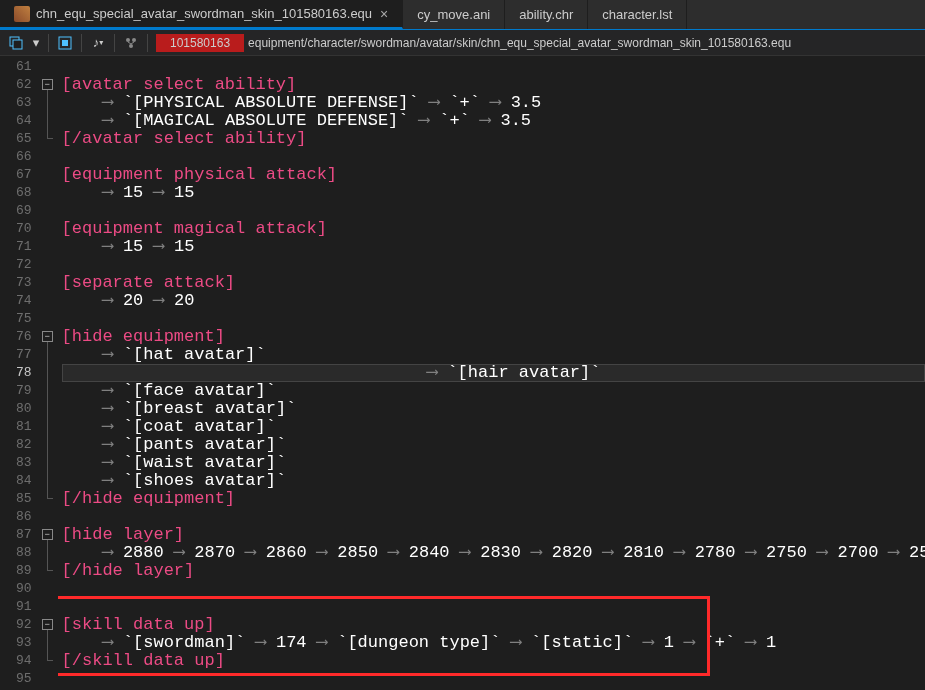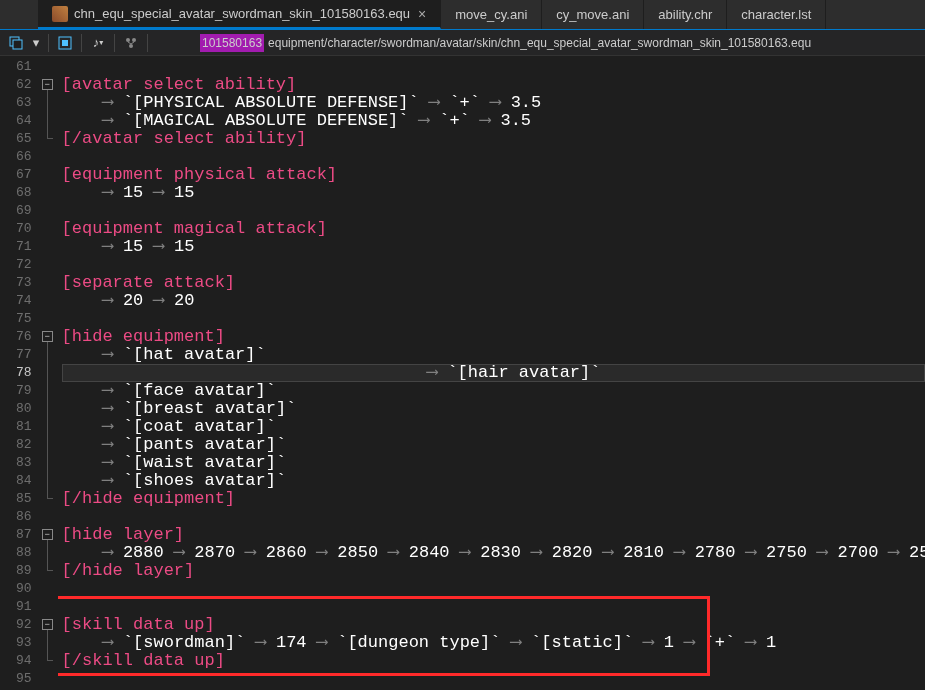--- a/index.html
+++ b/index.html
@@ -10,21 +10,20 @@
     font-size: 13px;
     overflow: hidden;
     width: 925px;
     height: 690px;
   }
   .tab-bar {
     display: flex;
     background: #2d2d2d;
     height: 30px;
     border-bottom: 1px solid #007acc;
-    padding-left: 38px;
   }
   .tab {
     display: flex;
     align-items: center;
     padding: 0 14px;
     background: #2d2d2d;
     color: #cccccc;
     border-right: 1px solid #1e1e1e;
     font-size: 13px;
     font-family: "Segoe UI", sans-serif;
@@ -67,24 +66,23 @@
     width: 1px; height: 18px; background: #444; margin: 0 4px;
   }
   .toolbar-path {
     margin-left: 4px;
     font-size: 12px;
     color: #cccccc;
     display: flex;
     align-items: center;
   }
   .toolbar-path-id {
-    background: #a21caf;
-    padding: 2px 2px;
+    background: #b91c1c;
+    padding: 2px 14px;
     margin-right: 4px;
-    margin-left: 44px;
   }
   .editor {
     display: flex;
     height: calc(100% - 56px);
     overflow: hidden;
   }
   .gutter {
     background: #1e1e1e;
     color: #6e6e6e;
     text-align: right;
@@ -154,23 +152,20 @@
 </style>
 </head>
 <body>
 
 <div class="tab-bar">
   <div class="tab active">
     <span class="tab-icon"></span>
     <span>chn_equ_special_avatar_swordman_skin_101580163.equ</span>
     <span class="tab-close">×</span>
   </div>
-  <div class="tab">
-      <span>move_cy.ani</span>
-    </div>
   <div class="tab">
       <span>cy_move.ani</span>
     </div>
   <div class="tab">
       <span>ability.chr</span>
     </div>
   <div class="tab">
       <span>character.lst</span>
     </div>
 </div>

